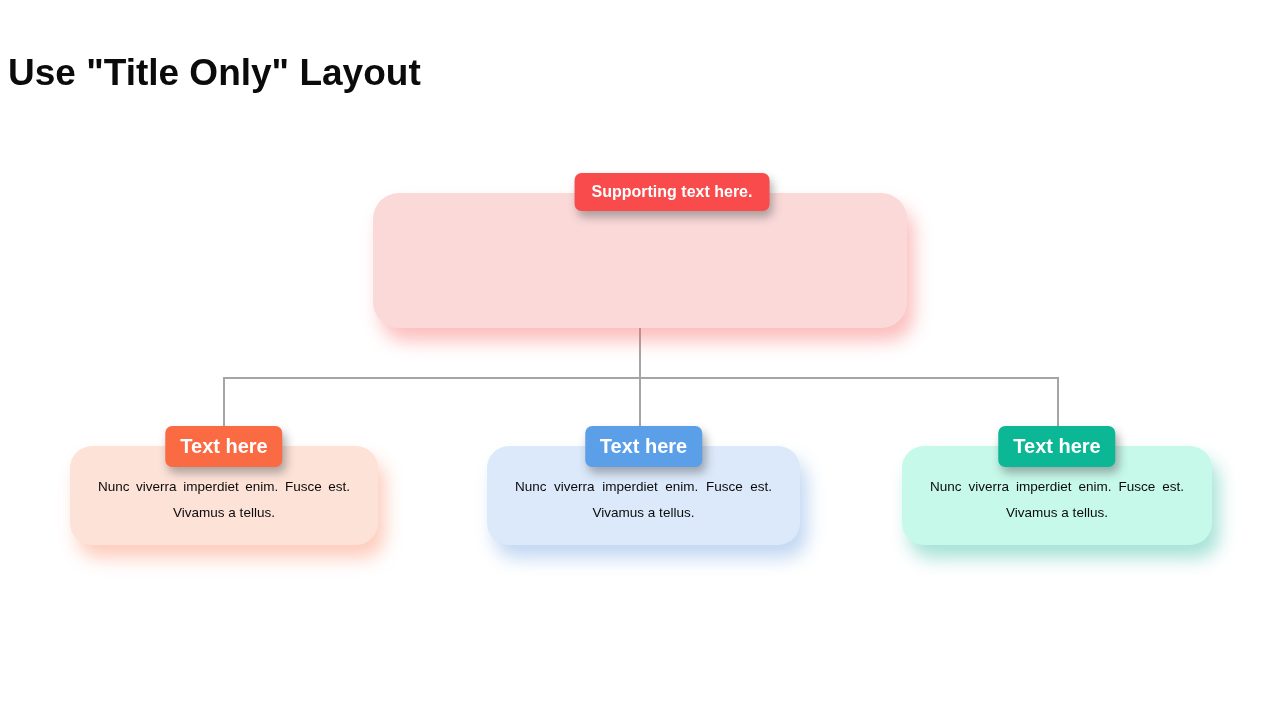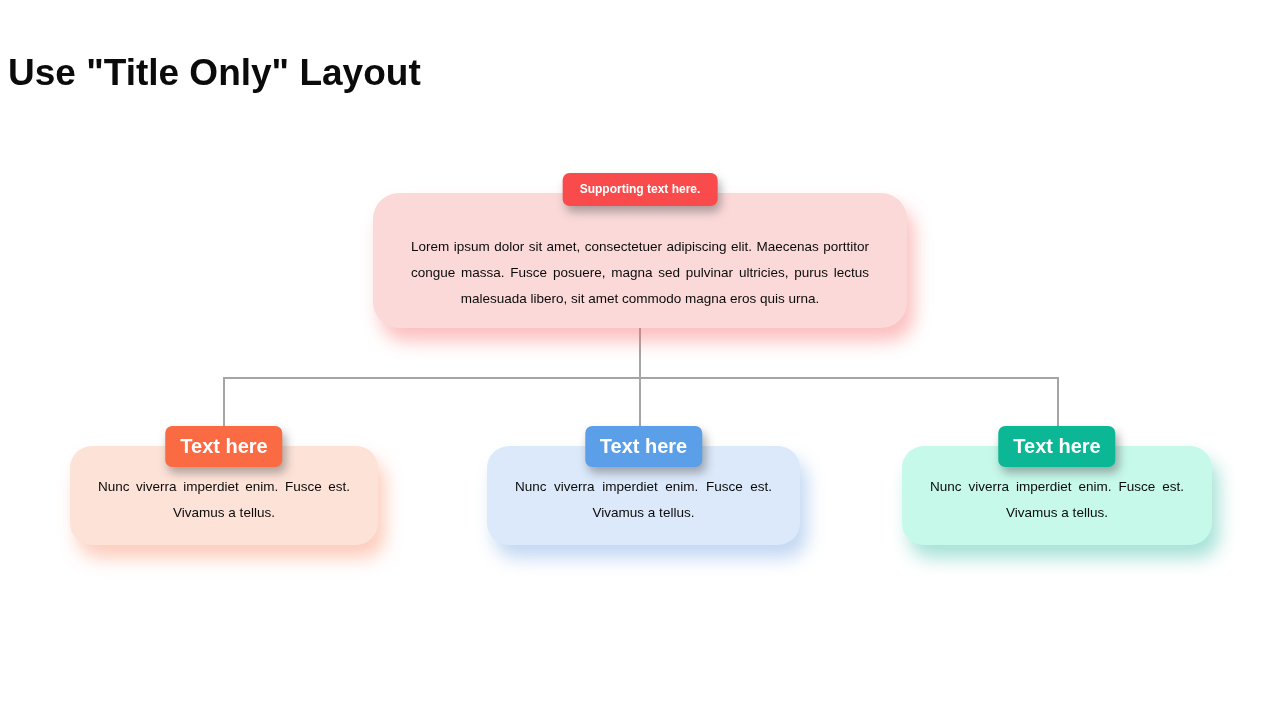--- a/index.html
+++ b/index.html
@@ -59,21 +59,21 @@
   .body-text {
     text-align: justify;
     text-align-last: center;
     -moz-text-align-last: center;
     font-size: 13.5px;
     line-height: 26px;
     color: #0b0b0b;
   }
 
   .node-root { left: 373px; top: 193px; width: 534px; height: 135px; border-radius: 26px; }
-  .node-root .badge { font-size: 12px; padding: 9px 17px; }
+  .node-root .badge { font-size: 16px; padding: 9px 17px; margin-left: 32px; }
   .node-root .body-text { padding: 41px 38px 0 38px; }
 
   .node-child { width: 310px; height: 99px; top: 446px; }
   .node-child .body-text { padding: 28px 28px 0 28px; }
   .node-child-1 { left: 70px;  width: 308px; }
   .node-child-2 { left: 487px; width: 313px; }
   .node-child-3 { left: 902px; width: 310px; }
 </style>
 </head>
 <body>
@@ -83,21 +83,20 @@
   <h1 class="slide-title">Use "Title Only" Layout</h1>
 
   <div class="line line-stem"></div>
   <div class="line line-crossbar"></div>
   <div class="line line-drop-left"></div>
   <div class="line line-drop-center"></div>
   <div class="line line-drop-right"></div>
 
   <div class="node node-root" style="--card: #fbd9d9; --shadow: rgba(249,100,100,0.42);">
     <div class="badge" style="--badge: #f94b4b;">Supporting text here.</div>
-    <div class="body-text">Lorem ipsum dolor sit amet, consectetuer adipiscing elit. Maecenas porttitor congue massa. Fusce posuere, magna sed pulvinar ultricies, purus lectus malesuada libero, sit amet commodo magna eros quis urna.</div>
   </div>
 
   <div class="node node-child node-child-1" style="--card: #fde2d8; --shadow: rgba(250,120,80,0.38);">
     <div class="badge" style="--badge: #fa6a43;">Text here</div>
     <div class="body-text">Nunc viverra imperdiet enim. Fusce est. Vivamus a tellus.</div>
   </div>
 
   <div class="node node-child node-child-2" style="--card: #dbe9fb; --shadow: rgba(110,160,225,0.42);">
     <div class="badge" style="--badge: #5c9fe9;">Text here</div>
     <div class="body-text">Nunc viverra imperdiet enim. Fusce est. Vivamus a tellus.</div>

